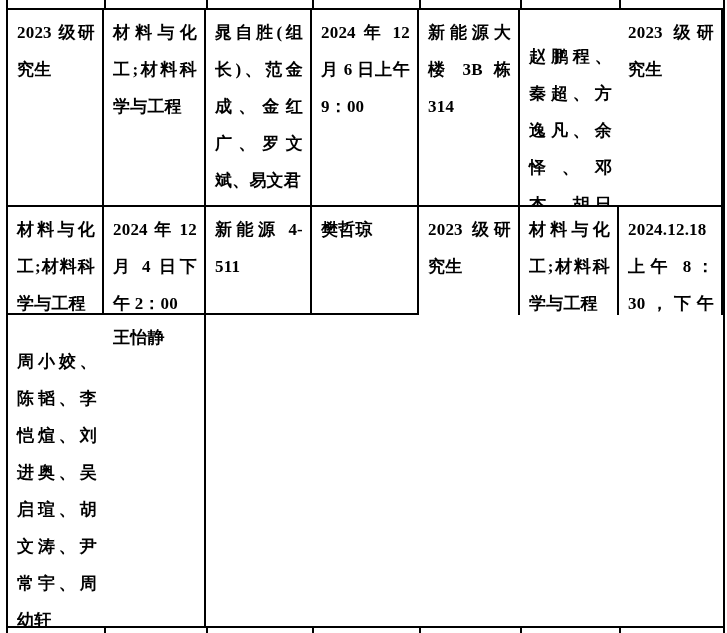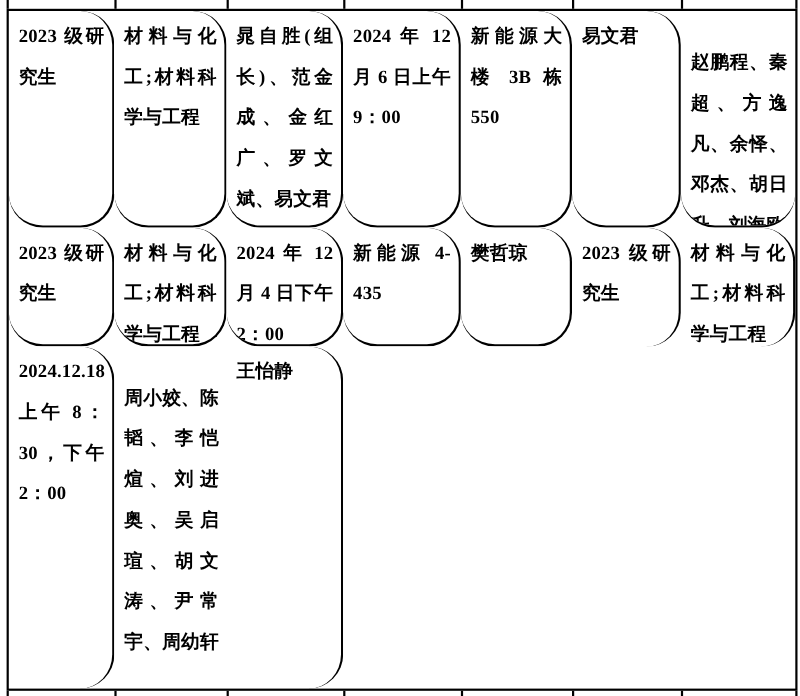--- a/index.html
+++ b/index.html
@@ -25,21 +25,20 @@
     box-sizing:border-box;
     border-right:2px solid #000;
     border-bottom:2px solid #000;
     padding:4px 7px 16px 9px;
     font-size:17px;
     line-height:37px;
     text-align:justify;
     text-justify:inter-character;
     overflow:hidden;
     letter-spacing:0.2px;
-    border-radius:31px;
   }
   .cell.last-col{border-right:none;margin-top:24px;}
   .cell.last-row{border-bottom:none;}
   
   .stub{
     position:absolute;width:2px;background:#000;
   }
   .stub.top{top:0;height:8px;}
   .stub.bottom{bottom:0;height:5px;}
 </style>
@@ -47,28 +46,27 @@
 <body>
 
 <div class="page">
 
   <div class="doc-table">
 
     <div class="cell">2023 级研究生</div>
     <div class="cell">材料与化工;材料科学与工程</div>
     <div class="cell">晁自胜(组长)、范金成、金红广、罗文斌、易文君</div>
     <div class="cell">2024 年 12 月 6 日上午 9：00</div>
-    <div class="cell">新能源大楼 3B 栋 550</div>
-    <div class="cell">易文君</div>
+    <div class="cell">新能源大楼 3B 栋 314</div>
     <div class="cell last-col">赵鹏程、秦超、方逸凡、余怿、邓杰、胡日升、刘海欧</div>
 
     <div class="cell">2023 级研究生</div>
     <div class="cell">材料与化工;材料科学与工程</div>
     <div class="cell">2024 年 12 月 4 日下午 2：00</div>
-    <div class="cell">新能源 4-435</div>
+    <div class="cell">新能源 4-511</div>
     <div class="cell">樊哲琼</div>
 
     <div class="cell last-row">2023 级研究生</div>
     <div class="cell last-row">材料与化工;材料科学与工程</div>
     <div class="cell last-row">2024.12.18 上午 8：30，下午 2：00</div>
     <div class="cell last-col last-row">周小姣、陈韬、李恺煊、刘进奥、吴启瑄、胡文涛、尹常宇、周幼轩</div>
     <div class="cell last-row">王怡静</div>
   </div>
 
 <div class="stub top" style="left: 6px;"></div>

